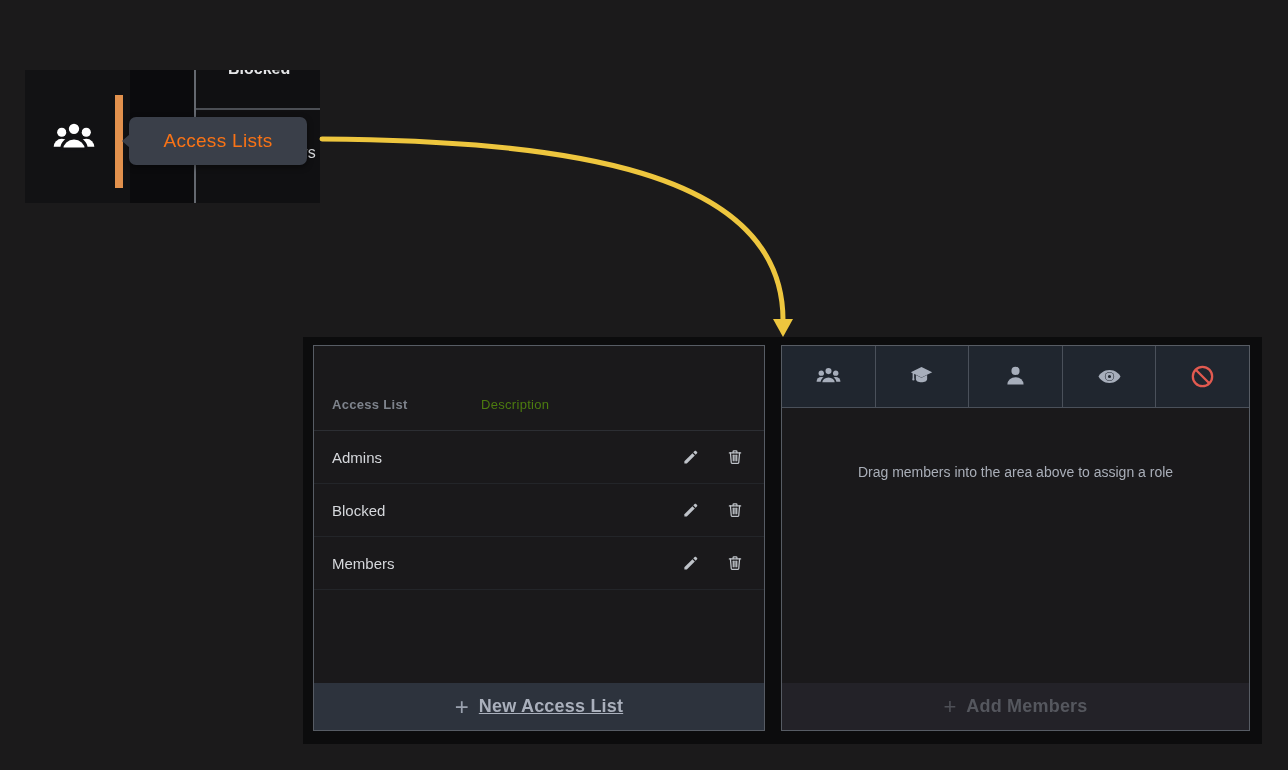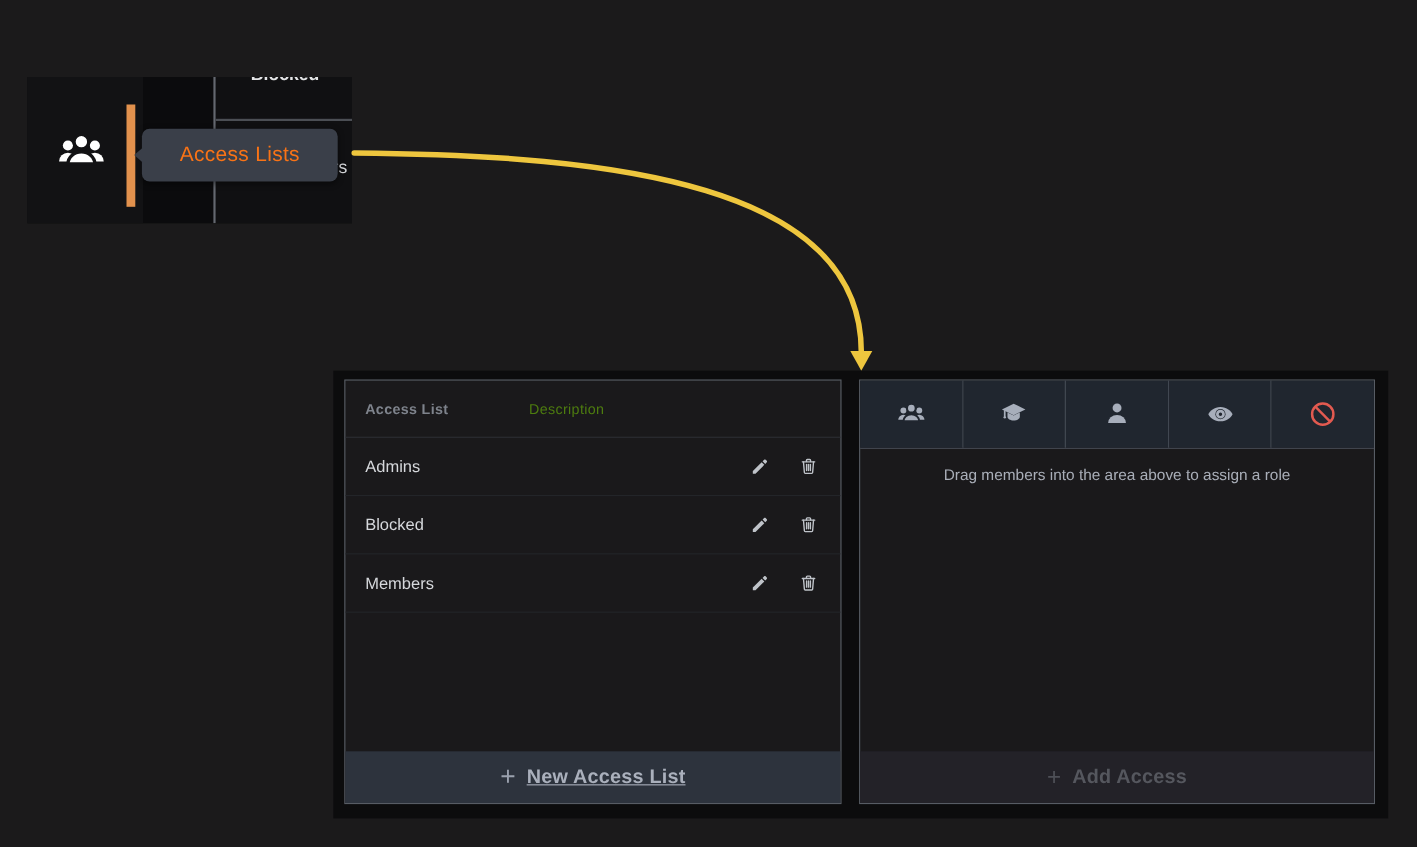--- a/index.html
+++ b/index.html
@@ -33,21 +33,21 @@
 
   
   .panels-wrap { position:absolute; left:303px; top:337px; width:959px; height:407px; background:#0c0c0d; }
 
   .panel { position:absolute; top:8px; height:386px; background:#1a191b; border:1px solid #575c64; }
   .panel-left  { left:10px;  width:452px; }
   .panel-right { left:478px; width:469px; }
 
   
   .tbl-header { position:relative; height:52px; border-bottom:1px solid #2c2e33;
-                display:flex; align-items:center; padding-left:18px; }
+                display:flex; align-items:center; padding-left:18px;margin-top:33px; }
   .tbl-header .col-name { width:149px; font-size:13px; font-weight:bold; color:#7e838c; letter-spacing:.3px; }
   .tbl-header .col-desc { font-size:13px; font-weight:normal; color:#4d7c0f; letter-spacing:.3px; }
   .tbl-row { height:53px; display:flex; align-items:center; padding:0 20px 0 18px;
              border-bottom:1px solid #232529; cursor:pointer; }
   .tbl-row .row-name { font-size:15px; color:#d6d8dc; }
   .row-actions { margin-left:auto; display:flex; align-items:center; gap:26px; }
   .row-actions .act { width:18px; height:18px; color:#bfc3c9; cursor:pointer; }
 
   .panel-footer { position:absolute; left:0; right:0; bottom:0; height:47px;
                   display:flex; align-items:center; justify-content:center; gap:10px; cursor:pointer; }
@@ -57,21 +57,21 @@
   .footer-add { background:#232228; }
   .footer-add .plus { font-size:22px; font-weight:400; color:#4e5057; line-height:1; }
   .footer-add .lbl  { font-size:18px; font-weight:bold; color:#55575e; letter-spacing:.2px; }
 
   
   .role-bar { display:flex; height:62px; border-bottom:1px solid #4a505a; }
   .role-cell { flex:1; background:#20262f; border-right:1px solid #4a505a;
                display:flex; align-items:center; justify-content:center; cursor:pointer; }
   .role-cell:last-child { border-right:none; }
   .role-cell .ric { width:27px; height:27px; color:#a7aebb; }
-  .drag-hint { padding-top:15px; text-align:center; font-size:14px; color:#a9aeb8; }
+  .drag-hint { padding-top:15px; text-align:center; font-size:14px; color:#a9aeb8;margin-top:41px; }
 
   svg { display:block; width:100%; height:100%; }
 </style>
 </head>
 <body>
 
 <div id="canvas">
 
   <div class="fragment">
     <div class="frag-sidebar"></div>
@@ -236,18 +236,18 @@
               <path d="M6 6 L18 18" stroke="#e25a50"></path>
             </svg>
           </span>
         </div>
       </div>
 
       <div class="drag-hint">Drag members into the area above to assign a role</div>
 
       <div class="panel-footer footer-add">
         <span class="plus">+</span>
-        <span class="lbl">Add Access</span>
+        <span class="lbl">Add Members</span>
       </div>
     </div>
 
   </div>
 </div>
 
 </body></html>

